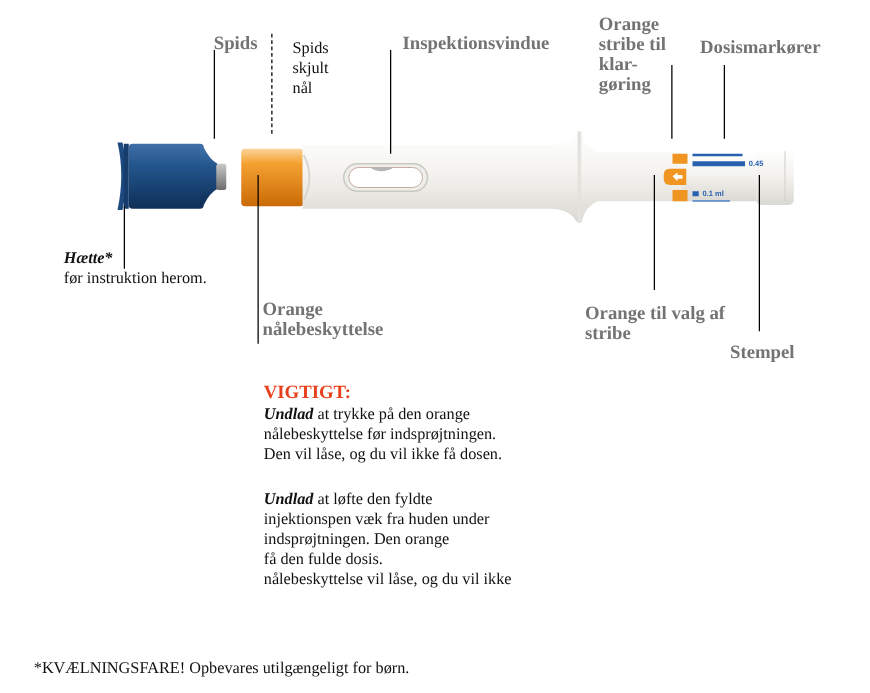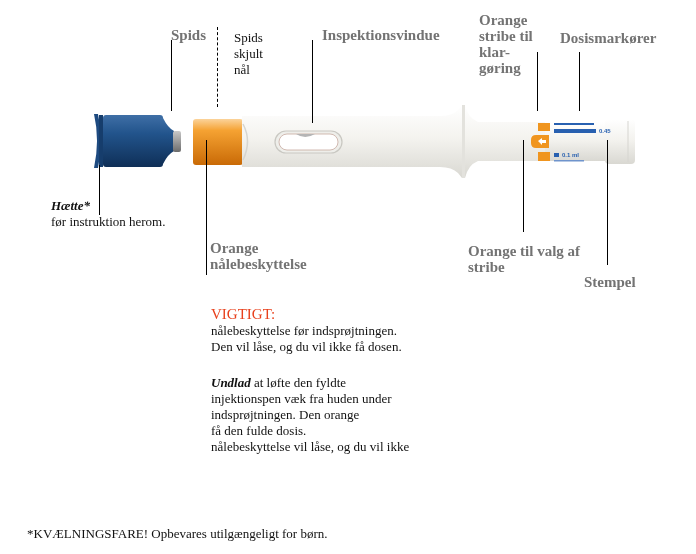--- a/index.html
+++ b/index.html
@@ -4,21 +4,21 @@
 <style>
   html, body { margin:0; padding:0; background:#ffffff; }
   body { width:696px; height:554px; position:relative; overflow:hidden;
          font-family:"Liberation Serif", "DejaVu Serif", serif; color:#000; }
   .abs { position:absolute; }
   .lbl { font-weight:bold; font-size:15px; line-height:16px; color:#737373; }
   .txt { font-size:13px; line-height:16px; color:#111; }
   .vline { position:absolute; width:1px; background:#000; }
   .dline { position:absolute; width:0; border-left:1.5px dashed #000; }
   .pen { position:absolute; left:0; top:0; }
-  .red { color:#e8401c; font-weight:normal; font-size:15px; }
+  .red { color:#e8401c; font-weight:bold; font-size:15px; }
   b { font-weight:bold;font-style:italic; }
 </style>
 </head>
 <body>
 
 <svg class="pen" width="696" height="554" viewBox="0 0 696 554">
   <defs>
     <linearGradient id="capG" x1="0" y1="0" x2="0" y2="1">
       <stop offset="0" stop-color="#3f6fa6"></stop>
       <stop offset="0.35" stop-color="#22548c"></stop>
@@ -113,20 +113,21 @@
 </div>
 <div class="abs lbl" style="left:468px; top:243px;">
   <div>Orange til valg af</div>
   <div>stribe</div>
 </div>
 <div class="abs lbl" style="left:584px; top:274px;">Stempel</div>
 
 <div class="abs txt" style="left:211px; top:306px; width:240px;">
   <div class="red" style="line-height:17px;">VIGTIGT:</div>
   <div>
+    <div><b>Undlad</b><span> at trykke på den orange</span></div>
     <div>nålebeskyttelse før indsprøjtningen.</div>
     <div>Den vil låse, og du vil ikke få dosen.</div>
   </div>
   <div style="margin-top:20px;">
     <div><b>Undlad</b><span> at løfte den fyldte</span></div>
     <div>injektionspen væk fra huden under</div>
     <div>indsprøjtningen. Den orange</div>
     <div>få den fulde dosis.</div>
     <div>nålebeskyttelse vil låse, og du vil ikke</div>
   </div>

